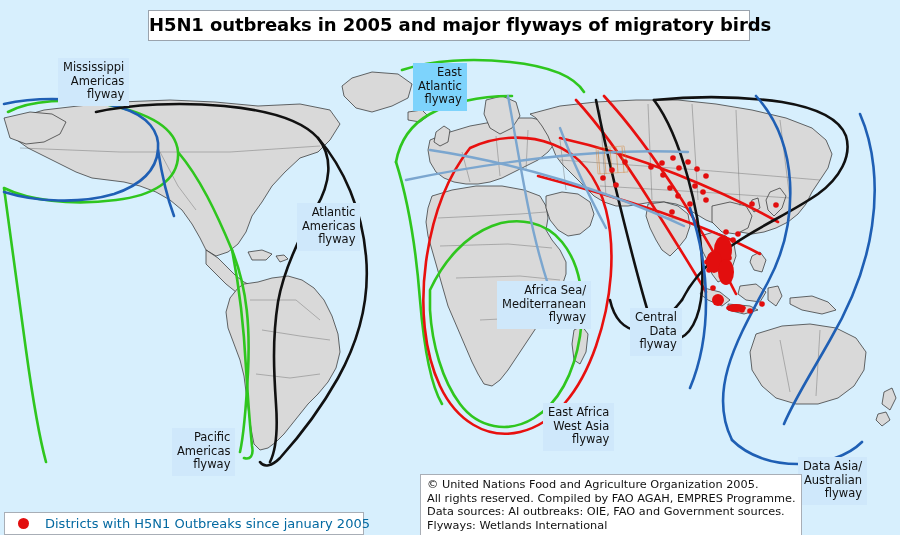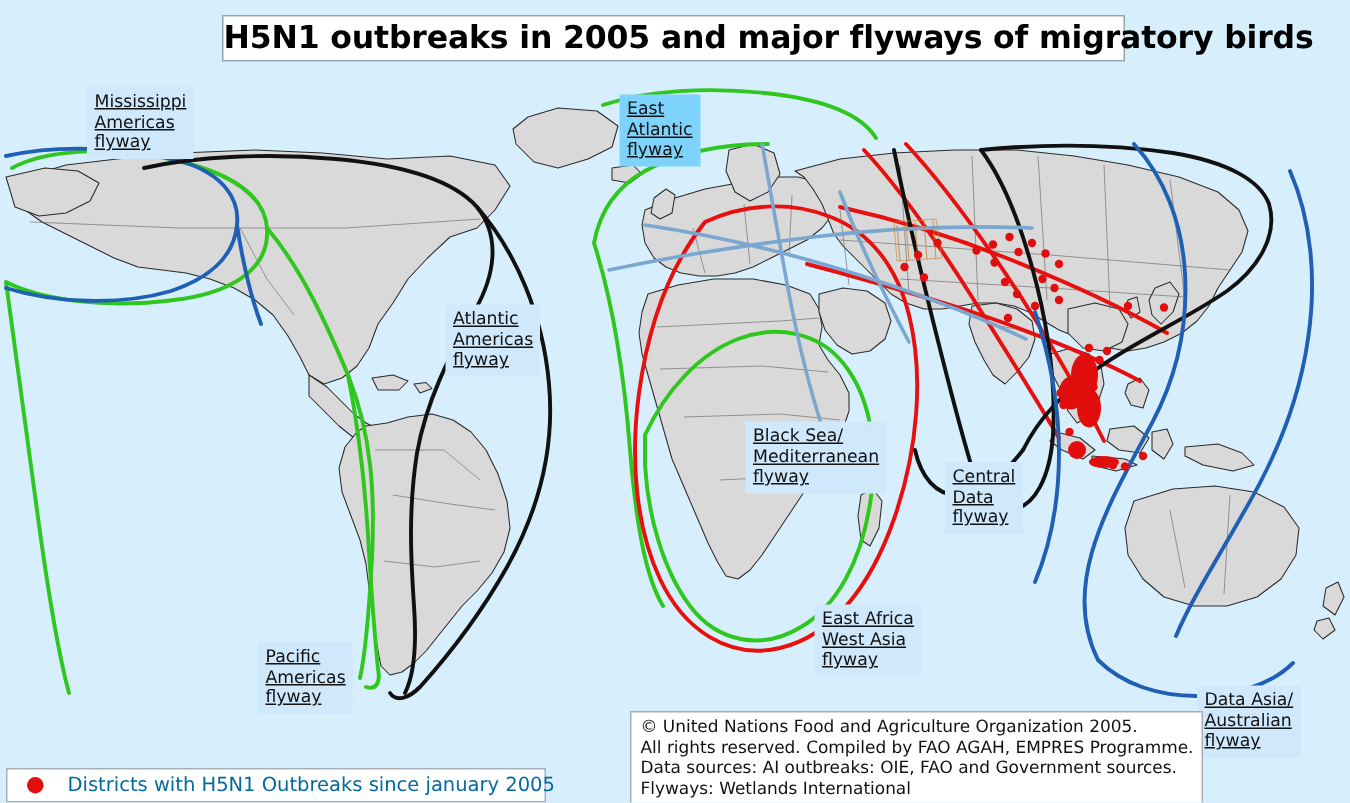--- a/index.html
+++ b/index.html
@@ -13,32 +13,32 @@
   
   #mapsvg{position:absolute;left:0;top:0;width:900px;height:535px;}
 
   
   .title-box{
     position:absolute;left:148px;top:10px;width:602px;
     background:#ffffff;border:1px solid #9aa3ad;
     text-align:center;padding:4px 0 5px 0;box-sizing:border-box;
   }
   .title-main{
-    font-size:21px;font-weight:bold;color:#000;letter-spacing:-0.1px;
+    font-size:18px;font-weight:bold;color:#000;letter-spacing:-0.1px;
     line-height:20px;white-space:nowrap;
   }
   .title-sub{
     font-size:11.5px;color:#1a1a1a;line-height:14px;margin-top:1px;white-space:nowrap;
   }
 
   
   .fly-label{
     position:absolute;background:#cfe8fb;color:#111;
-    font-size:11.5px;line-height:13.5px;text-align:left;
-    padding:3px 5px 4px 5px;box-sizing:border-box;white-space:pre-line;text-decoration:underline;
+    font-size:11.5px;line-height:13.5px;text-align:right;
+    padding:3px 5px 4px 5px;box-sizing:border-box;white-space:pre-line;
   }
 
   
   .credits{
     position:absolute;left:420px;top:474px;width:382px;
     background:#ffffff;border:1px solid #a8aeb6;
     padding:3px 5px 4px 6px;box-sizing:border-box;
     font-size:11.3px;line-height:13.6px;color:#111;white-space:pre-line;
   }
 
@@ -299,21 +299,21 @@
 flyway</div>
       <div class="fly-label" style="left: 297px; top: 203px; background: rgb(207, 232, 251);">Atlantic
 Americas
 flyway</div>
       <div class="fly-label" style="left: 172px; top: 428px; background: rgb(207, 232, 251);">Pacific
 Americas
 flyway</div>
       <div class="fly-label" style="left: 413px; top: 63px; background: #7dd3fc;">East
 Atlantic
 flyway</div>
-      <div class="fly-label" style="left: 497px; top: 281px; background: rgb(207, 232, 251);">Black Sea/
+      <div class="fly-label" style="left: 497px; top: 281px; background: rgb(207, 232, 251);">Africa Sea/
 Mediterranean
 flyway</div>
       <div class="fly-label" style="left: 543px; top: 403px; background: rgb(207, 232, 251);">East Africa
 West Asia
 flyway</div>
       <div class="fly-label" style="left: 630px; top: 308px; background: rgb(207, 232, 251);">Central
 Data
 flyway</div>
       <div class="fly-label" style="left: 798px; top: 457px; background: rgb(207, 232, 251);">Data Asia/
 Australian

